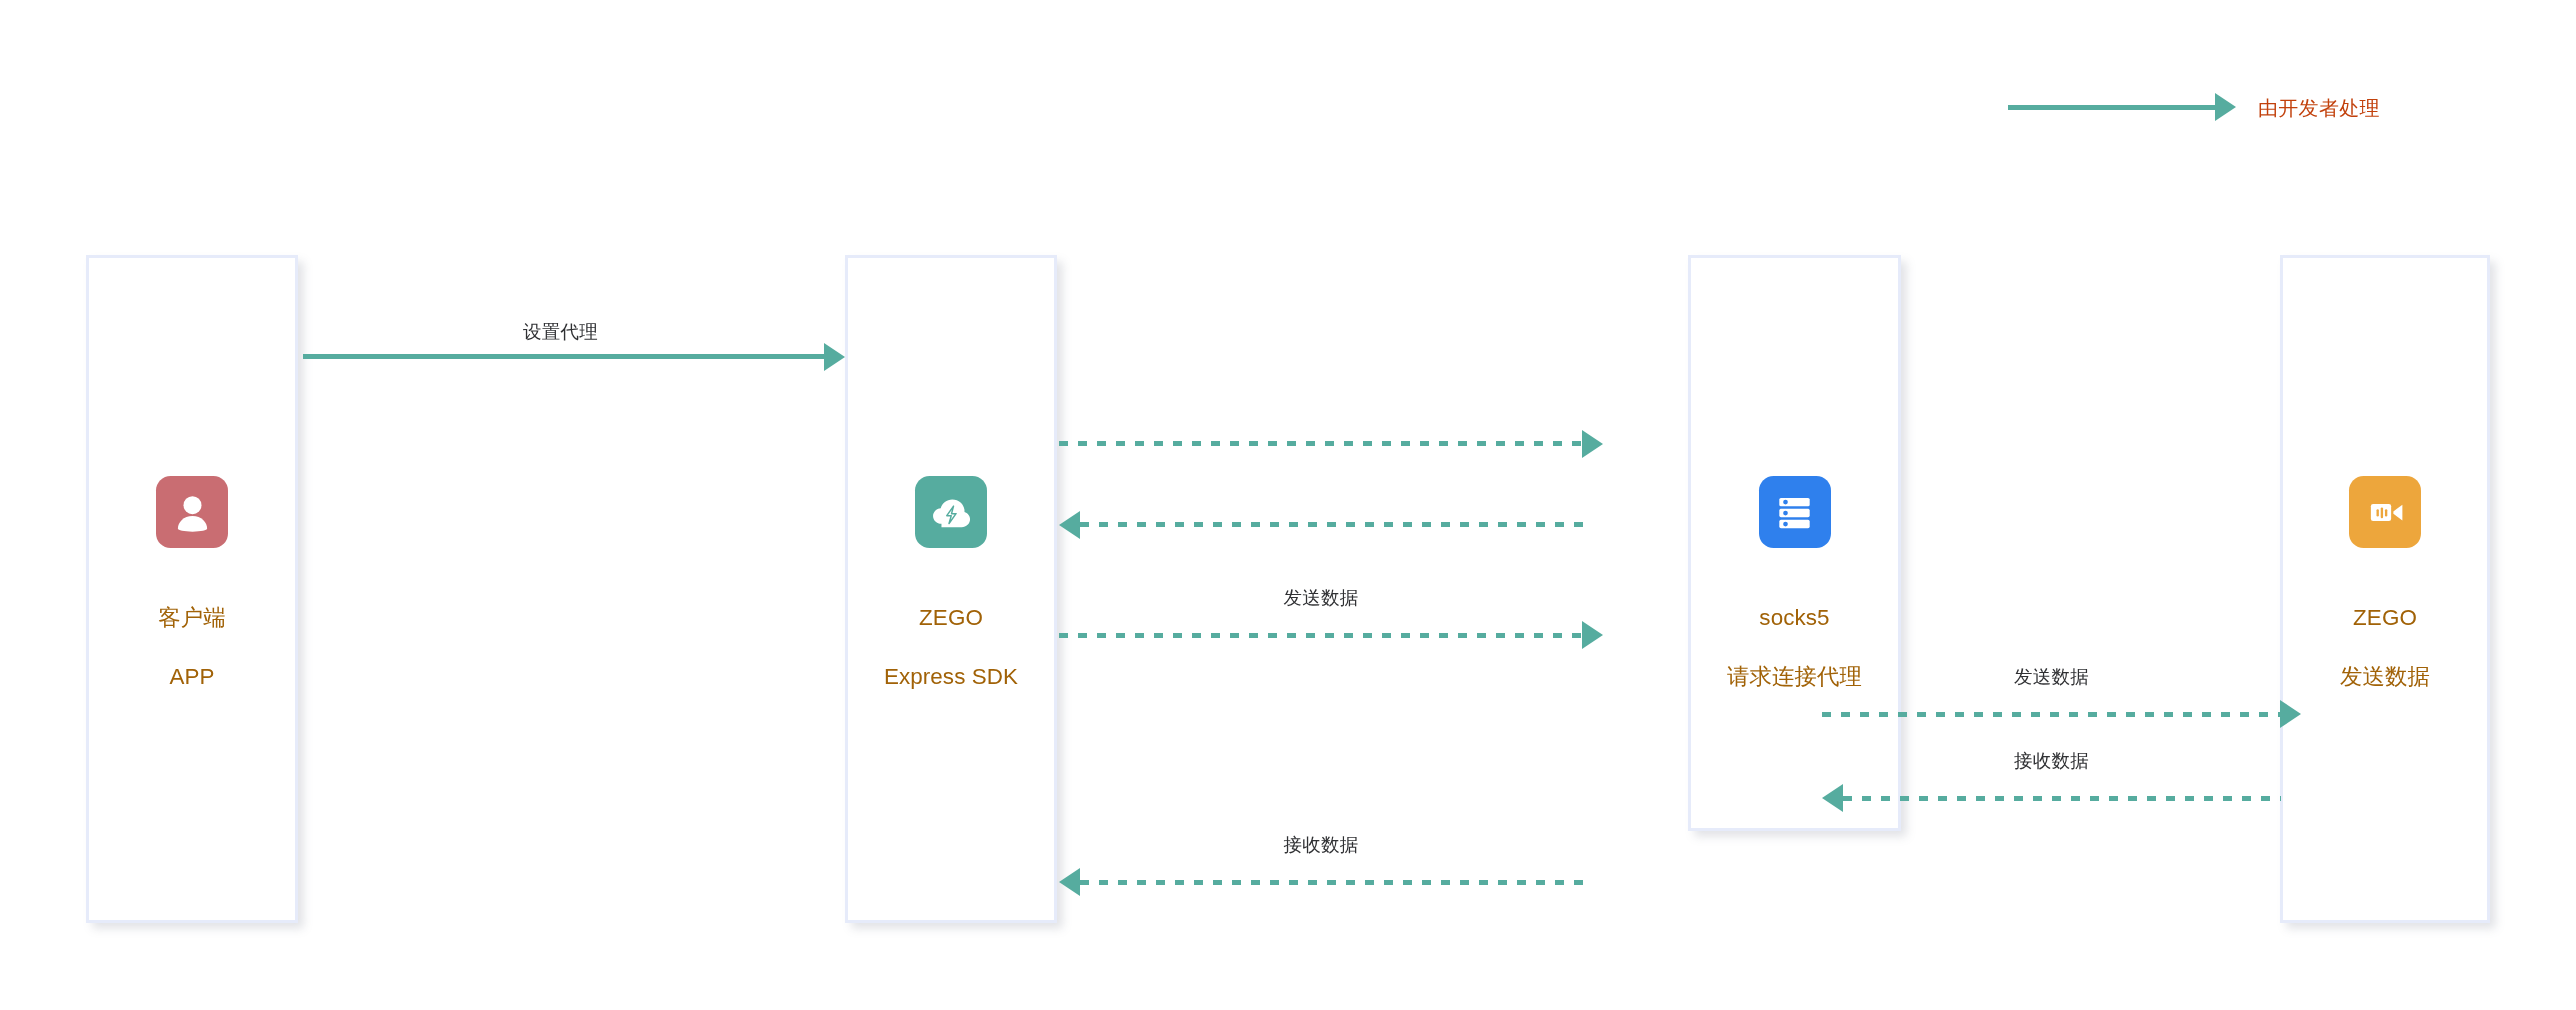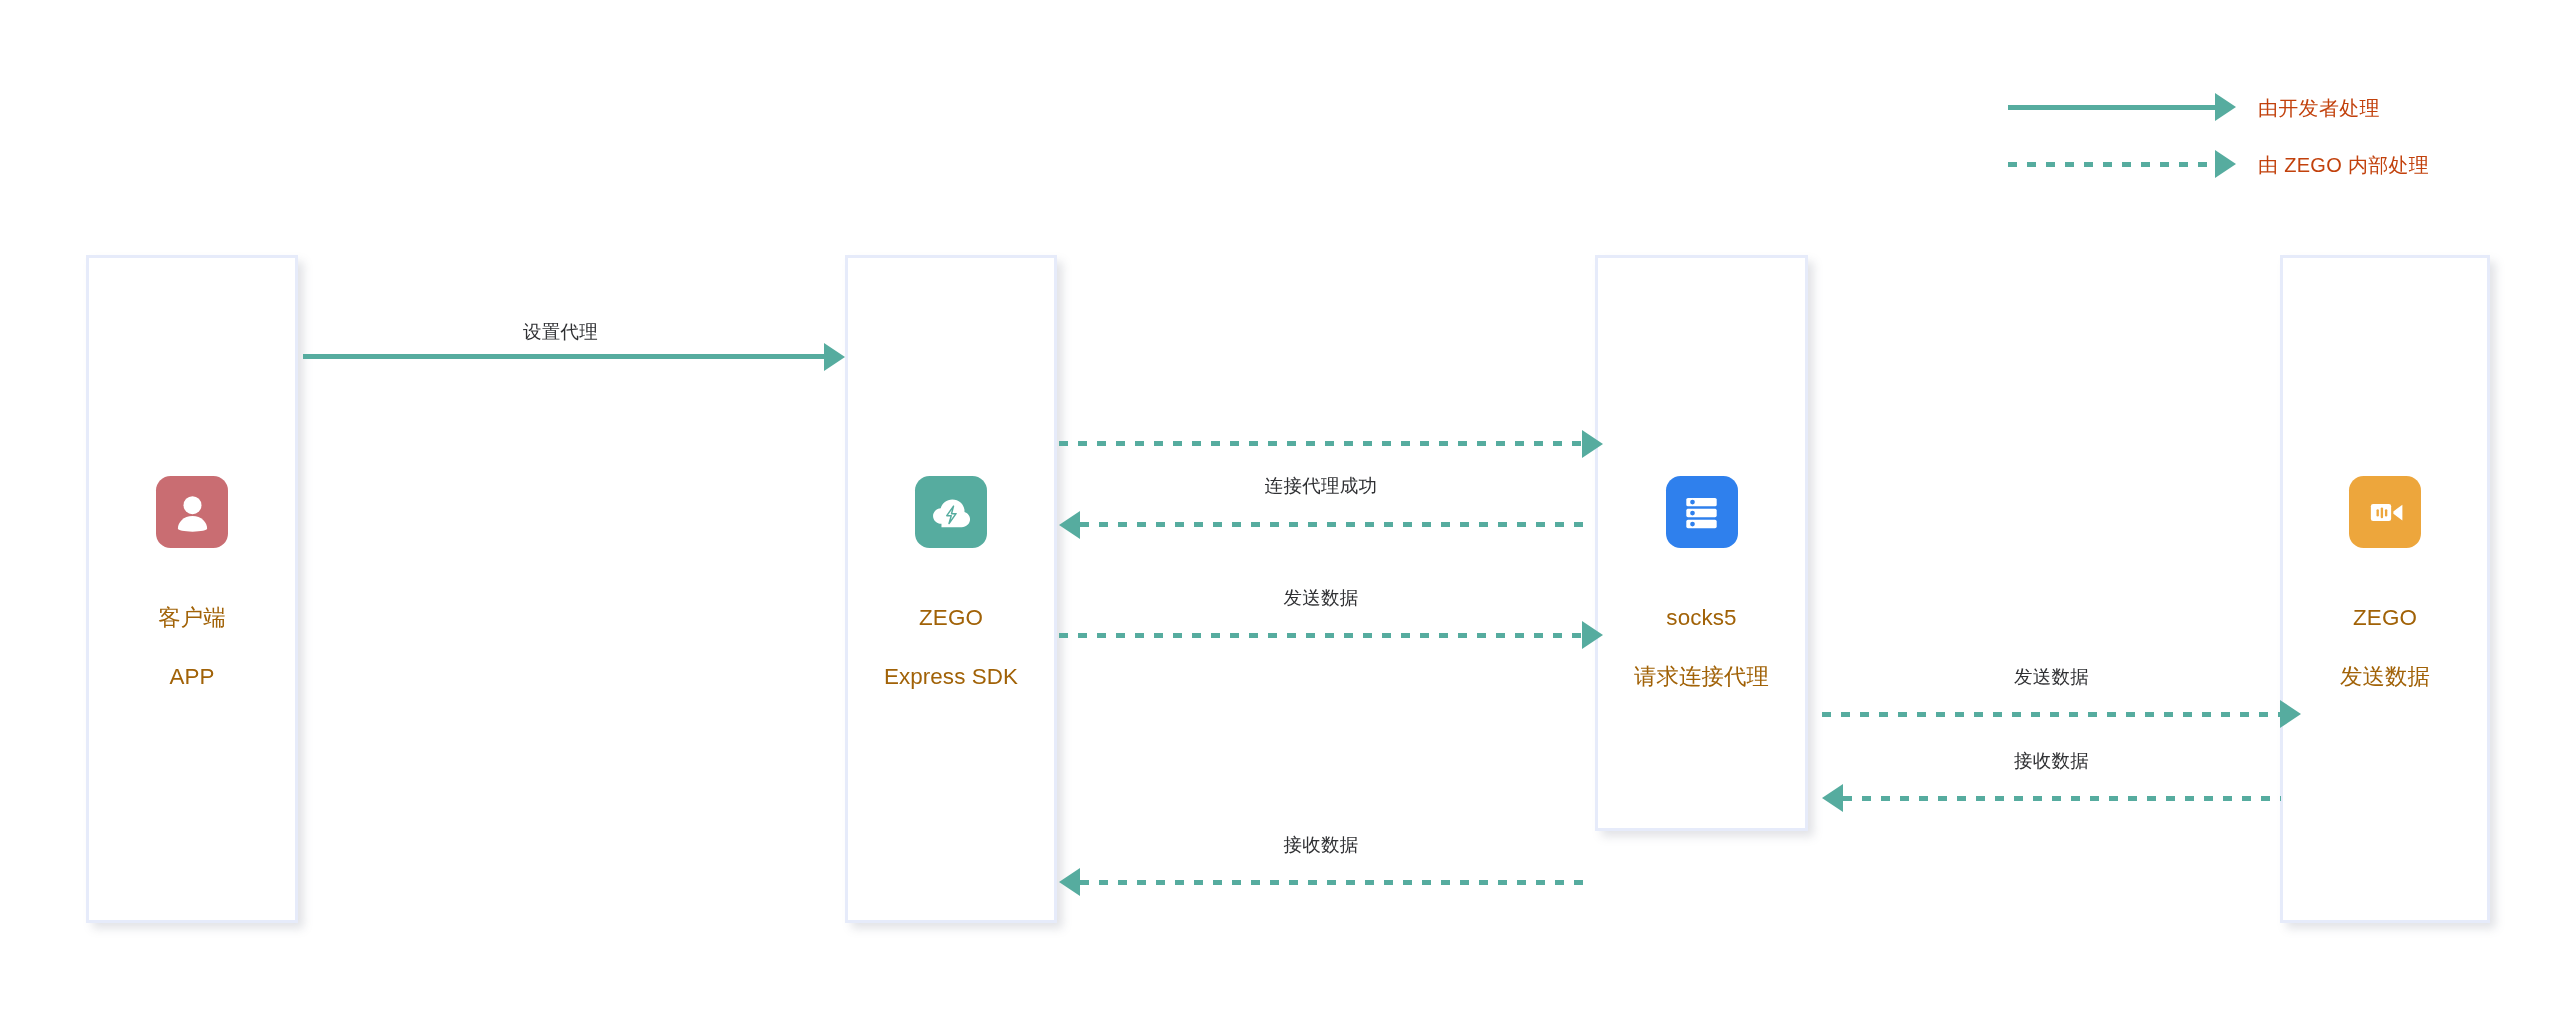--- a/index.html
+++ b/index.html
@@ -113,25 +113,20 @@
 <body>
 
 <div id="canvas">
 
   <div class="legend-row" style="left:2008px; top:95px; width:504px; height:28px;">
     <div class="conn-line-solid" style="left:0px; top:9.5px; width:208px;"></div>
     <div class="arrow-head right" style="left:207px; top:-2.2px;"></div>
     <div class="legend-text" style="left:250px; top:0px;">由开发者处理</div>
   </div>
 
-  <div class="legend-row" style="left:2008px; top:152px; width:504px; height:28px;">
-    <div class="conn-line-dashed" style="left:0px; top:9.5px; width:208px;"></div>
-    <div class="arrow-head right" style="left:207px; top:-2.2px;"></div>
-    <div class="legend-text" style="left:250px; top:0px;">由 ZEGO 内部处理</div>
-  </div>
 
   <div class="node-box" style="left:86px; top:255px; width:212px; height:668px;">
     <div class="node-inner" style="top:218px;">
       <div class="node-icon" style="background:#C96D72;">
         <svg width="45" height="45" viewBox="0 0 80 80" aria-hidden="true">
           <circle cx="40" cy="27" r="16" fill="#ffffff"></circle>
           <path d="M40 46c-16 0-26 11.5-26 22.5 0 3.2 11 5.5 26 5.5s26-2.3 26-5.5C66 57.5 56 46 40 46z" fill="#ffffff"></path>
         </svg>
       </div>
       <div class="node-label">
@@ -149,21 +144,21 @@
           <path d="M45.5 30.5 L33.5 47.5 L41.5 47.5 L37.5 61.5 L50 44 L42 44 Z" fill="none" stroke="#56AC9F" stroke-width="2.6" stroke-linejoin="round"></path>
         </svg>
       </div>
       <div class="node-label">
         <span>ZEGO</span><br>
         <span>Express SDK</span>
       </div>
     </div>
   </div>
 
-  <div class="node-box" style="left:1595px; top:255px; width:213px; height:576px;">
+  <div class="node-box" style="left:1688px; top:255px; width:213px; height:576px;">
     <div class="node-inner" style="top:218px;">
       <div class="node-icon" style="background:#2F80ED;">
         <svg width="45" height="45" viewBox="0 0 80 80" aria-hidden="true">
           <rect x="13" y="14" width="54" height="15" rx="3" fill="#ffffff"></rect>
           <rect x="13" y="33.5" width="54" height="15" rx="3" fill="#ffffff"></rect>
           <rect x="13" y="53" width="54" height="15" rx="3" fill="#ffffff"></rect>
           <circle cx="24" cy="21.5" r="4.2" fill="#2F80ED"></circle>
           <circle cx="24" cy="41" r="4.2" fill="#2F80ED"></circle>
           <circle cx="24" cy="60.5" r="4.2" fill="#2F80ED"></circle>
         </svg>
@@ -198,21 +193,20 @@
     <div class="conn-line-solid" style="left:0px; top:35px; width:522px;"></div>
     <div class="arrow-head right" style="left:521px; top:23.5px;"></div>
   </div>
 
   <div class="conn" style="left:1059px; top:392px; width:549px; height:56px;">
     <div class="conn-line-dashed" style="left:0px; top:49px; width:524px;"></div>
     <div class="arrow-head right" style="left:523px; top:38px;"></div>
   </div>
 
   <div class="conn" style="left:1059px; top:473px; width:549px; height:56px;">
-    <div class="conn-label" style="left: 0px; top: 0px; width: 524px; text-align: center;">连接代理成功</div>
     <div class="conn-line-dashed" style="left:21px; top:49px; width:503px;"></div>
     <div class="arrow-head left" style="left:0px; top:38px;"></div>
   </div>
 
   <div class="conn" style="left:1059px; top:585px; width:549px; height:56px;">
     <div class="conn-label" style="left: 0px; top: 0px; width: 524px; text-align: center;">发送数据</div>
     <div class="conn-line-dashed" style="left:0px; top:48px; width:524px;"></div>
     <div class="arrow-head right" style="left:523px; top:36px;"></div>
   </div>
 

